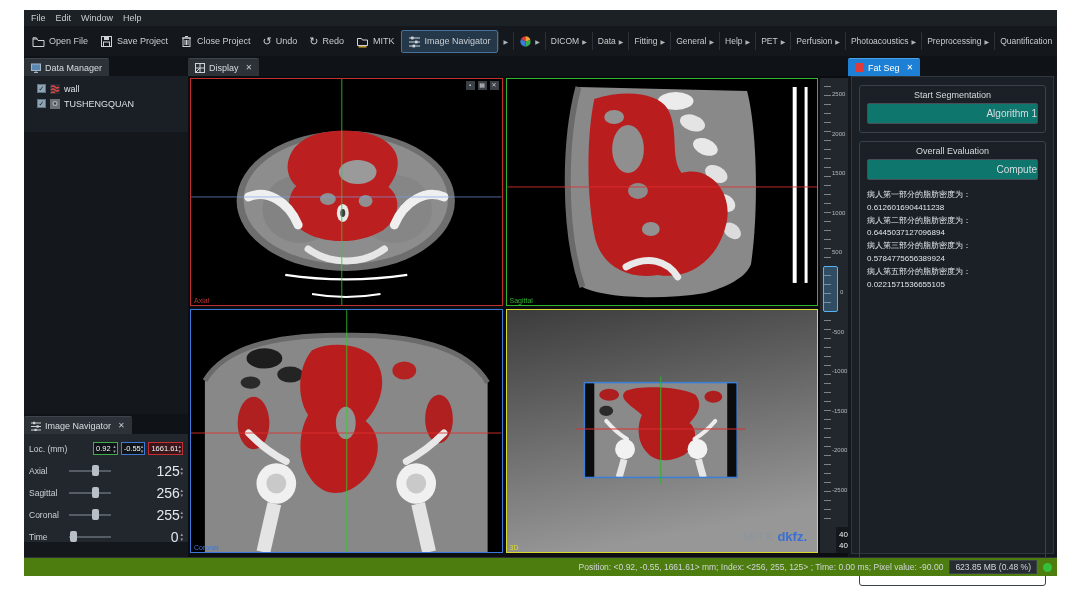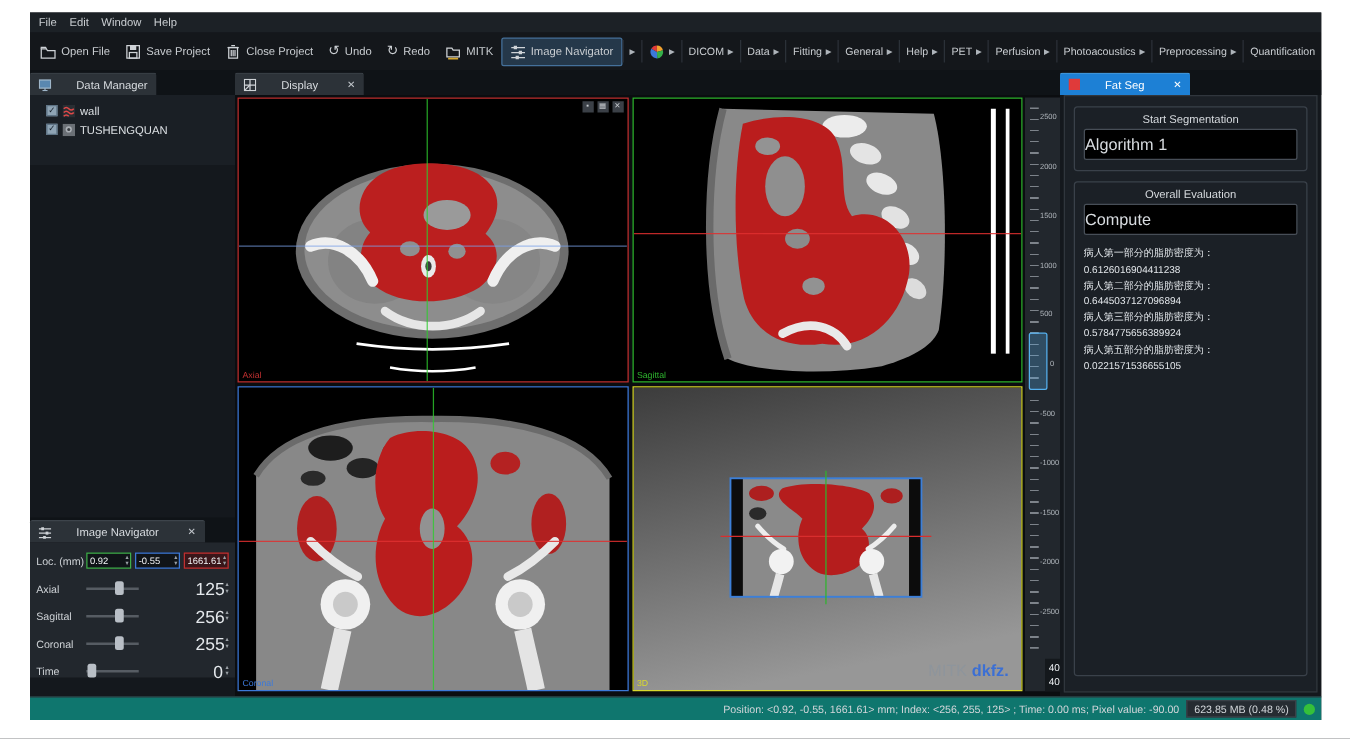--- a/index.html
+++ b/index.html
@@ -18,21 +18,21 @@
   .tb-btn { display: flex; align-items: center; gap: 4px; padding: 4px 6px; font-size: 9px; flex: 0 0 auto; }
   .tb-btn.active { background: #25384a; border: 1px solid #45719b; border-radius: 2px; }
   .tb-ico { width: 13px; height: 13px; flex: 0 0 auto; }
   .tb-glyph { font-size: 11px; color: #cfd3d7; line-height: 13px; }
   .menu-item { display: flex; align-items: center; gap: 3px; padding: 0 5px; height: 18px; border-left: 1px solid #2b3138; font-size: 8.5px; flex: 0 0 auto; }
   .arr { font-size: 6px; color: #aeb4ba; }
 
   
   .left-col { position: absolute; left: 0; top: 46px; width: 164px; bottom: 19px; background: #14181d; }
   .tabbar { height: 20px; background: #0f1317; display: flex; align-items: flex-end; }
-  .tab { background: #2c3238; color: #d8dce0; font-size: 9px; height: 18px; display: flex; align-items: center; gap: 20px; padding: 0 7px; border-top: 1px solid #3d444b; border-radius: 2px 2px 0 0; }
+  .tab { background: #2c3238; color: #d8dce0; font-size: 9px; height: 18px; display: flex; align-items: center; gap: 4px; padding: 0 7px; border-top: 1px solid #3d444b; border-radius: 2px 2px 0 0; }
   .tab .x { color: #c3c8cd; font-size: 8px; margin-left: 3px; }
   .dm-body { position: absolute; left: 0; right: 0; top: 20px; height: 56px; background: #1a1f25; }
   .tree-item { display: flex; align-items: center; gap: 4px; height: 15px; padding-left: 13px; color: #dce0e4; font-size: 9px; }
   .chk { width: 9px; height: 9px; background: #8fa4b5; border: 1px solid #5f7486; font-size: 7px; line-height: 8px; color: #1a2530; text-align: center; }
 
   
   .in-panel { position: absolute; left: 0; top: 358px; width: 164px; height: 128px; }
   .in-body { position: absolute; left: 0; right: 0; top: 20px; bottom: 0; background: #22272d; padding: 6px 5px 0 5px; }
   .in-row { display: flex; align-items: center; height: 17px; margin-bottom: 5px; }
   .in-label { width: 40px; color: #ced2d6; font-size: 8.5px; flex: 0 0 auto; }
@@ -67,26 +67,26 @@
   .lw-vals { position: absolute; left: 0; right: 0; bottom: 0; background: #14181c; padding: 2px 3px; margin-left: 16px; }
   .lw-vals div { color: #eef1f4; font-size: 8px; line-height: 11px; }
 
   
   .right-panel { position: absolute; right: 0; top: 46px; width: 209px; bottom: 19px; background: #14181d; }
   .fs-tab { background: #1d80d5; border-top: 1px solid #4aa3e8; color: #ffffff; }
   .fs-ico { width: 9px; height: 9px; background: #e03a3a; }
   .fs-body { position: absolute; left: 3px; right: 3px; top: 20px; bottom: 3px; background: #1b2026; border: 1px solid #30363d; }
   .group { position: relative; margin: 8px 7px 0 7px; border: 1px solid #3a414a; border-radius: 3px; padding: 17px 7px 8px 7px; }
   .group-title { position: absolute; left: 0; right: 0; top: 4px; text-align: center; color: #d6dade; font-size: 9px; }
-  .btn { width: 100%; background: #000000; border: 1px solid #474e57; border-radius: 2px; color: #d8dce0; font-size: 13px; padding: 4px 0; text-align: left; }
+  .btn { width: 100%; background: #0f766e; border: 1px solid #474e57; border-radius: 2px; color: #d8dce0; font-size: 10px; padding: 4px 0; text-align: right; }
   .results { margin-top: 9px; color: #e2e6ea; font-size: 8px; line-height: 1.6; }
-  .group.tall { height: 396px; }
-
-  
-  .statusbar { position: absolute; left: 0; right: 0; bottom: 0; height: 19px; background: #0f766e; border-top: 1px solid #2c3238;
+  .group.tall { height: 445px; }
+
+  
+  .statusbar { position: absolute; left: 0; right: 0; bottom: 0; height: 19px; background: #4d7c0f; border-top: 1px solid #2c3238;
     display: flex; align-items: center; justify-content: flex-end; font-size: 8.5px; color: #d2d6da; padding: 0 5px; gap: 6px; }
   .mem-box { background: #262c32; border: 1px solid #3a4148; padding: 1px 5px; }
   .green-dot { width: 9px; height: 9px; border-radius: 50%; background: #35c03a; }
 </style>
 </head>
 <body>
 
 <div class="app">
 
   <div class="menubar">
@@ -245,21 +245,21 @@
               <line x1="0" y1="9" x2="10" y2="9" stroke="#cfd3d7"></line>
               <rect x="3.5" y="7.8" width="2.2" height="2.4" fill="#cfd3d7"></rect>
             </svg>
           <span>Image Navigator</span>
           <span class="x">✕</span>
         </div>
       </div>
       <div class="in-body">
         <div class="in-row">
           <span class="in-label">Loc. (mm)</span>
-          <div class="spin" style="border:1px solid #3fae4a;">
+          <div class="spin" style="border:1px solid #3fae4a;margin-left:24px;">
             <span class="val">0.92</span>
             <span class="arrows">
                 <span>▴</span>
                 <span>▾</span>
               </span>
           </div>
           <div class="spin" style="border:1px solid #3c79d9;">
             <span class="val">-0.55</span>
             <span class="arrows">
                 <span>▴</span>

